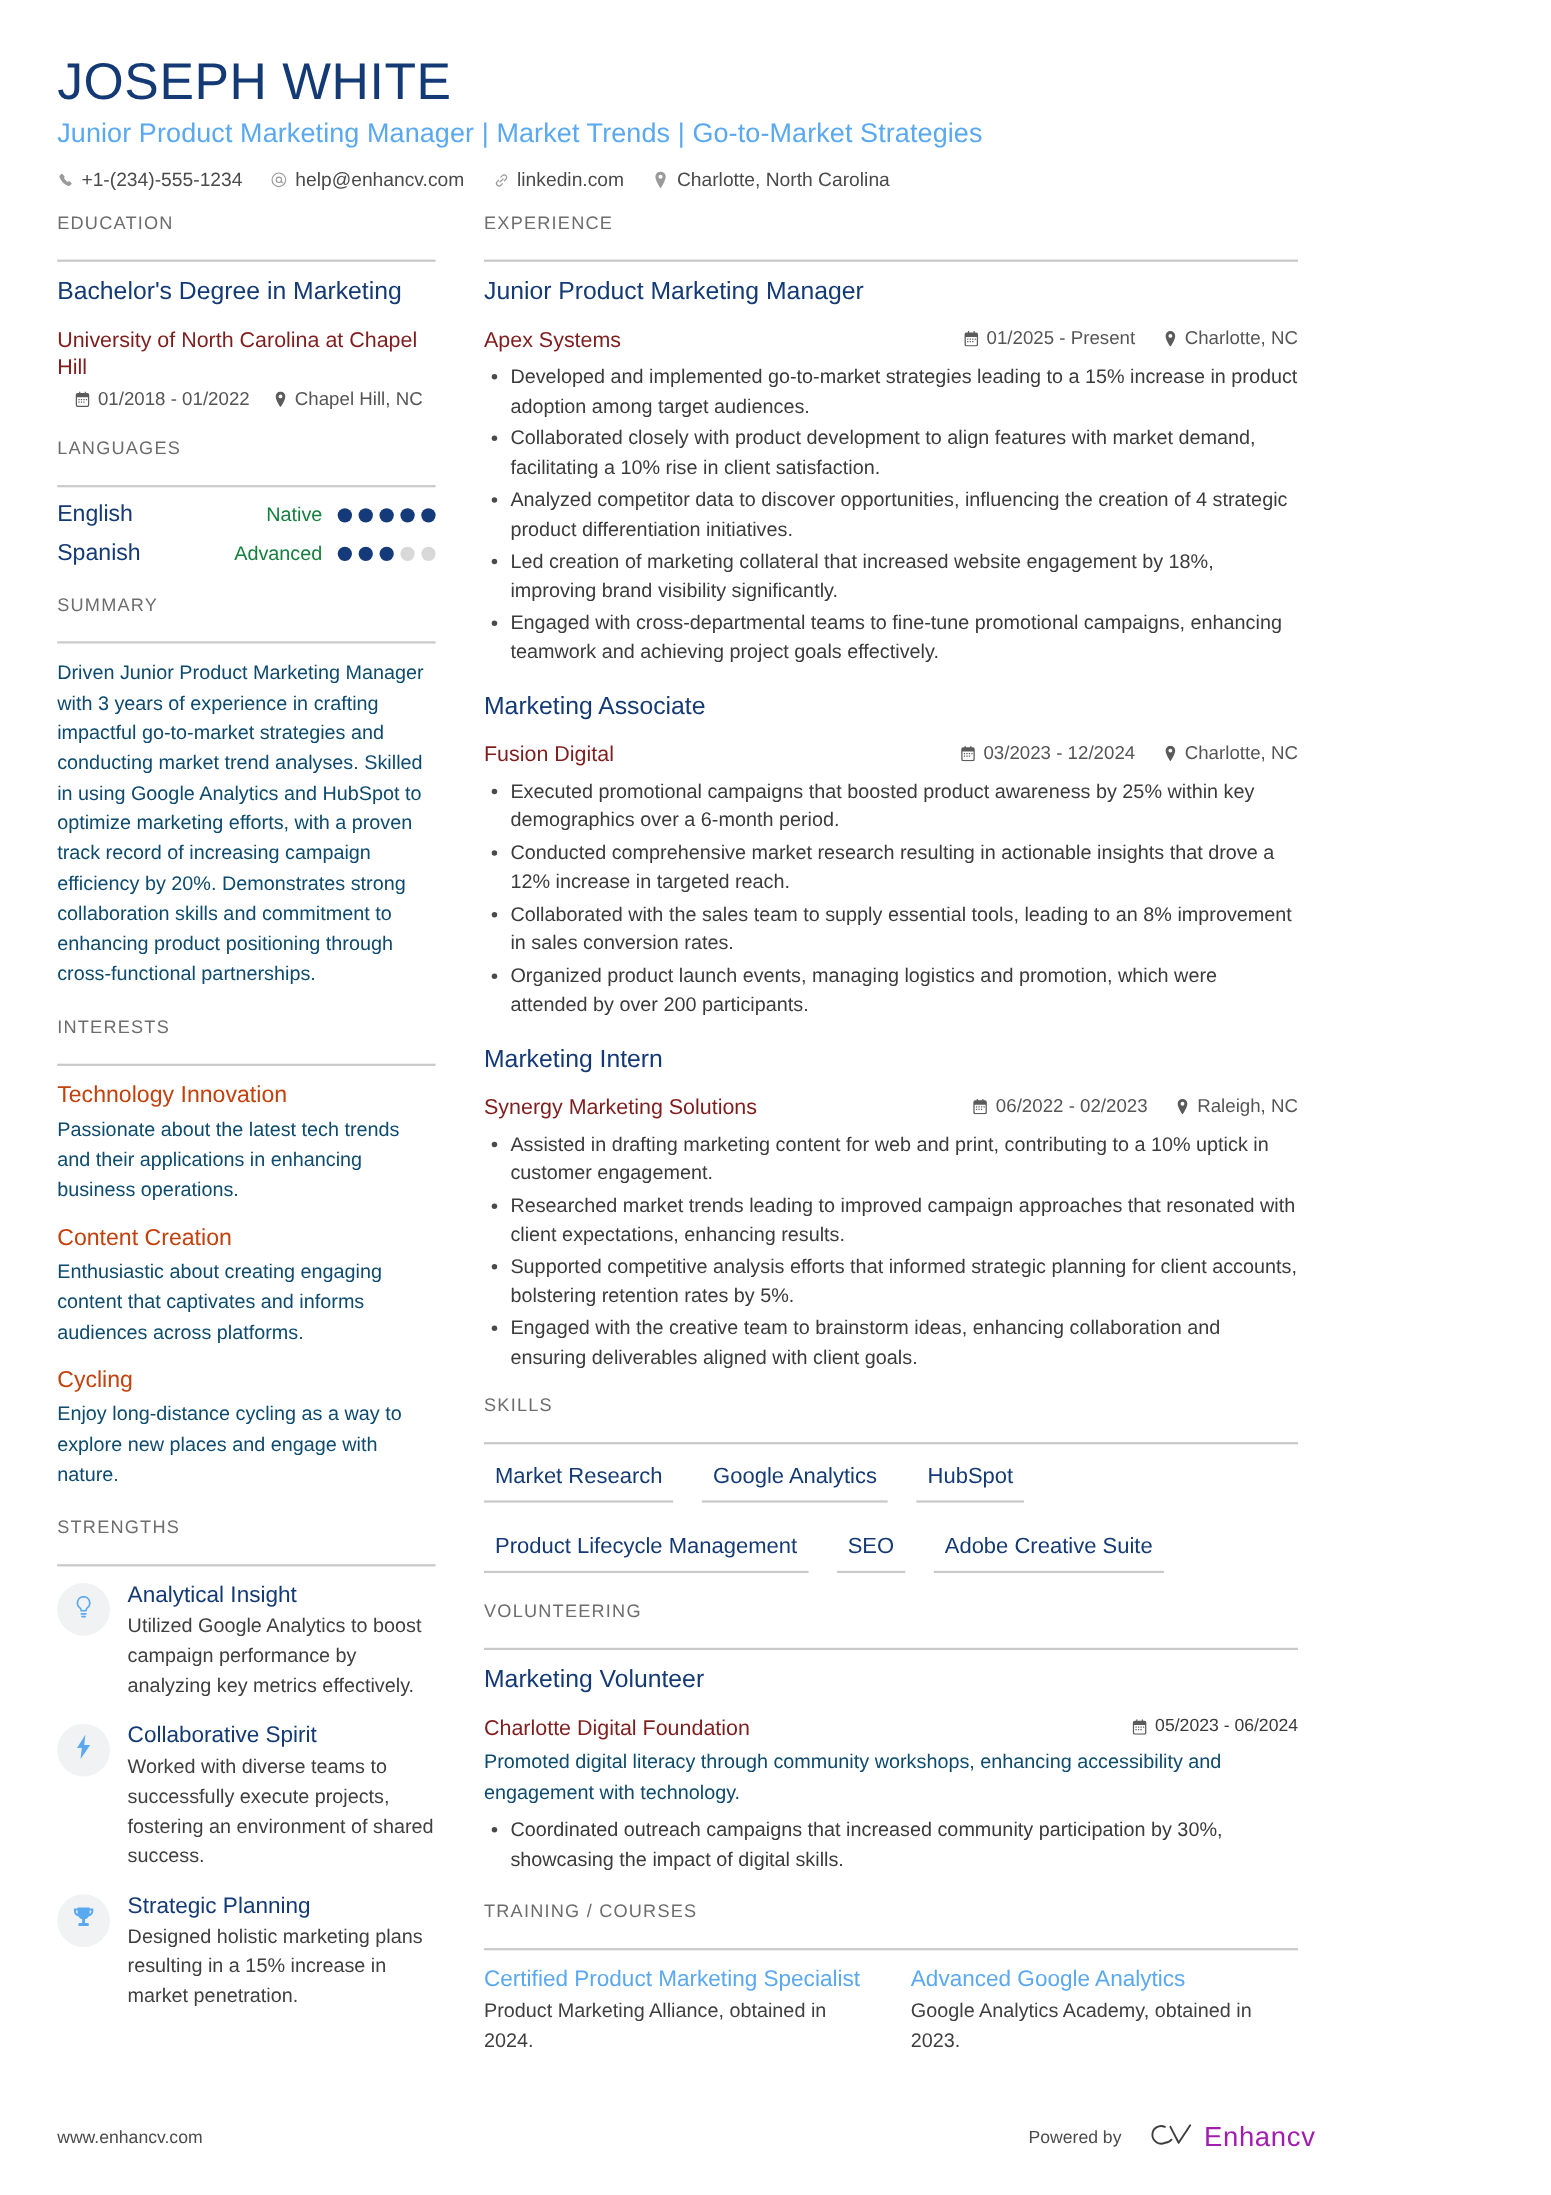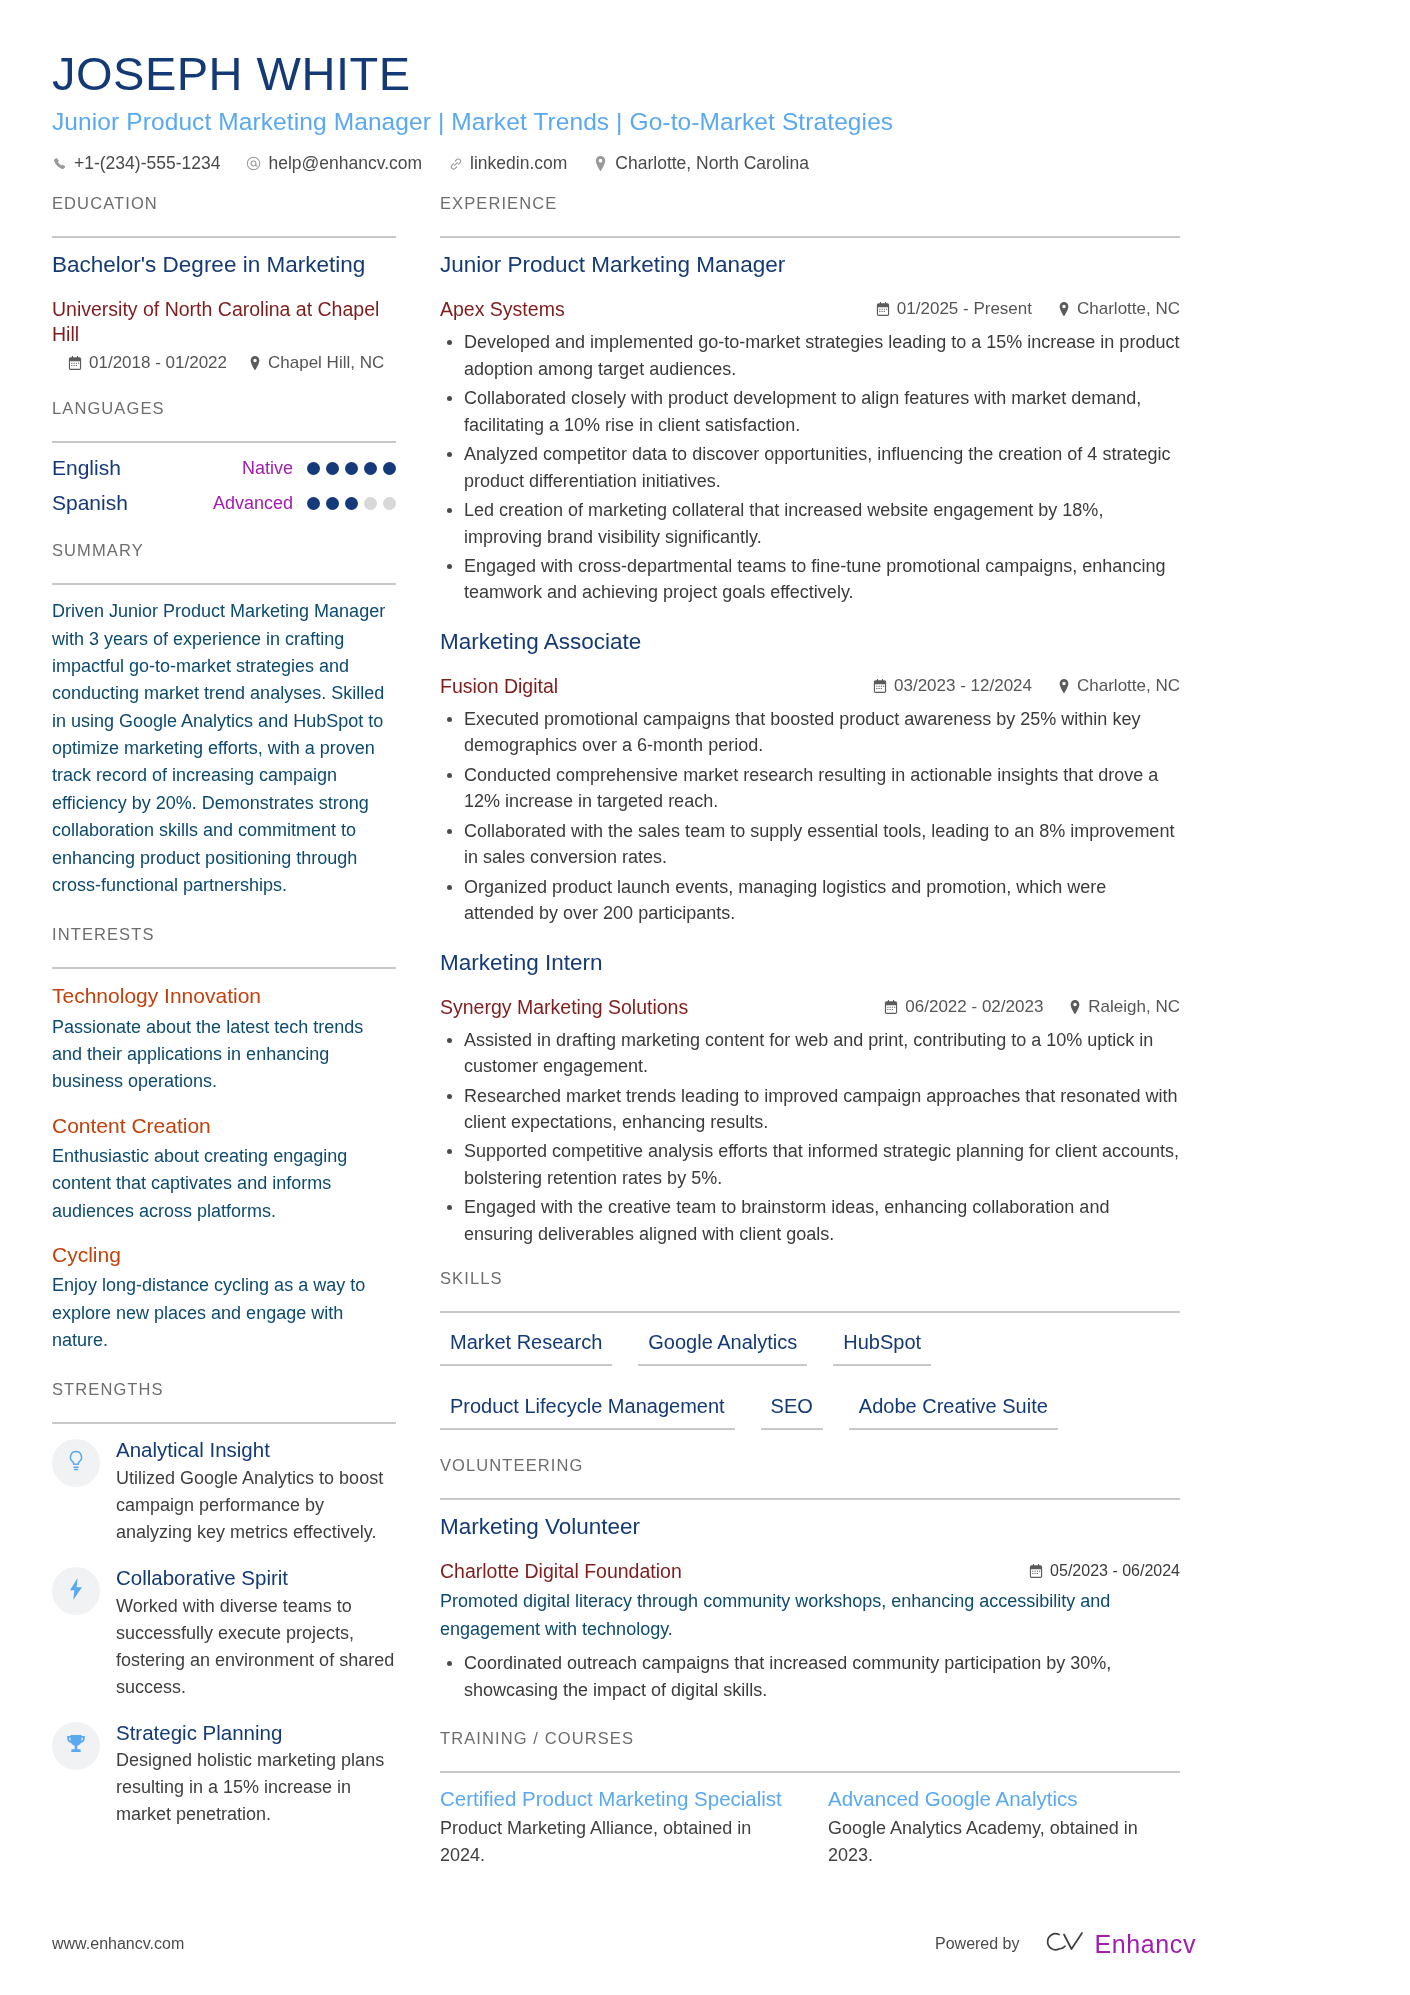--- a/index.html
+++ b/index.html
@@ -129,21 +129,21 @@
     align-items: center;
     margin-bottom: 11px;
   }
   .lang-name {
     font-size: 21px;
     color: #143a75;
     flex: 1;
   }
   .lang-level {
     font-size: 18px;
-    color: #a21caf;
+    color: #15803d;
     margin-right: 14px;
   }
   .dots { display: flex; gap: 6px; align-items: center; }
   .dot {
     width: 13px; height: 13px; border-radius: 50%;
     background: #d8d8d8;
   }
   .dot.on { background: #153a79; }
 
   

